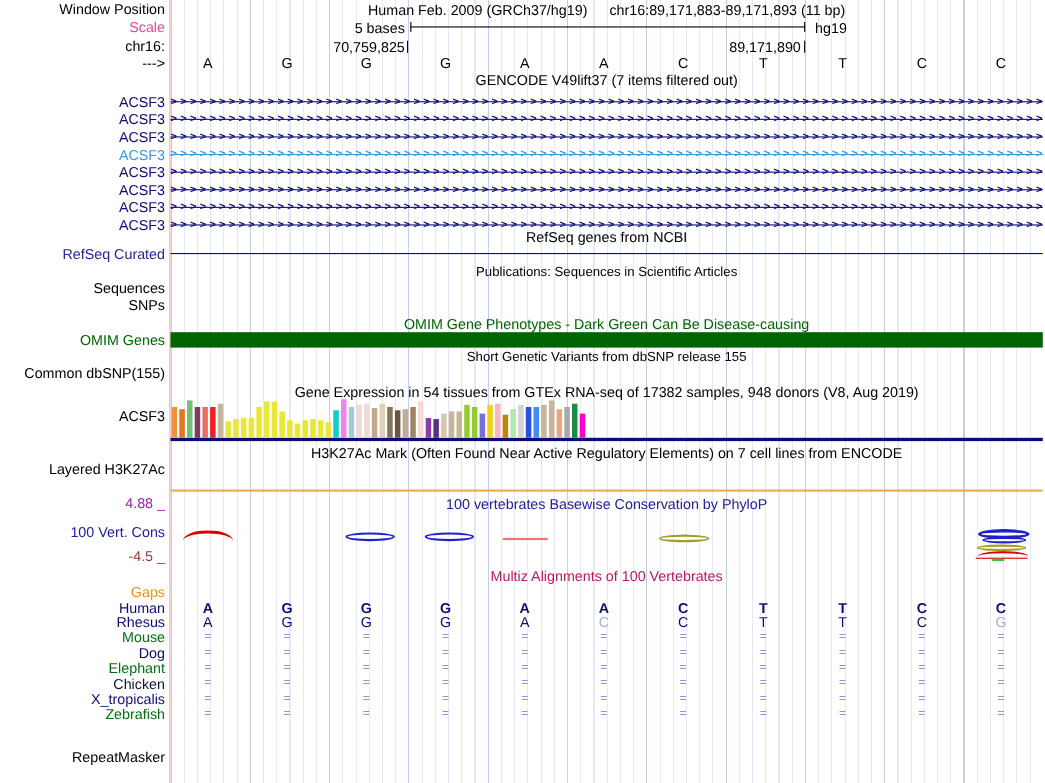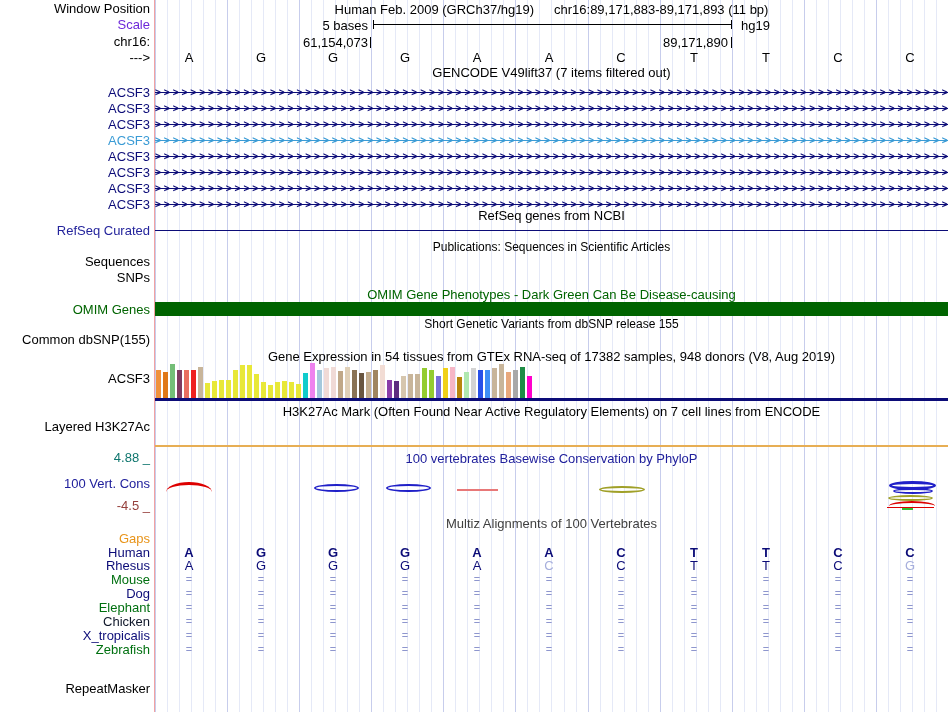--- a/index.html
+++ b/index.html
@@ -46,70 +46,70 @@
   <div class="hdr-title">
     <span>Human Feb. 2009 (GRCh37/hg19)</span><span class="hdr-gap">chr16:89,171,883-89,171,893 (11 bp)</span>
   </div>
 
   <div class="scale-text">5 bases</div>
   <div class="scale-bar"></div>
   <div class="tick" style="left:373px;top:20px;height:9px;"></div>
   <div class="tick" style="left:731px;top:20px;height:9px;"></div>
   <div class="hg19">hg19</div>
 
-  <div class="posL">61,154,073</div>
+  <div class="posL">70,759,825</div>
   <div class="tick" style="left:370px;top:37px;height:11px;"></div>
   <div class="posR">89,171,890</div>
   <div class="tick" style="left:731px;top:37px;height:11px;"></div>
 
   <div class="refseq-line"></div>
   <div class="omim-bar"></div>
   <div class="gtex-baseline"></div>
   <div class="h3k-line"></div>
 <div class="lbl" style="top: 2px; color: rgb(0, 0, 0);">Window Position</div>
-    <div class="lbl" style="top: 18px; color: #6d28d9;">Scale</div>
+    <div class="lbl" style="top: 18px; color: #ec4899;">Scale</div>
     <div class="lbl" style="top: 35px; color: rgb(0, 0, 0);">chr16:</div>
     <div class="lbl" style="top: 51px; color: rgb(0, 0, 0);">---&gt;</div>
     <div class="lbl" style="top: 86px; color: rgb(12, 12, 120);">ACSF3</div>
     <div class="lbl" style="top: 102px; color: rgb(12, 12, 120);">ACSF3</div>
     <div class="lbl" style="top: 118px; color: rgb(12, 12, 120);">ACSF3</div>
     <div class="lbl" style="top: 134px; color: rgb(58, 155, 213);">ACSF3</div>
     <div class="lbl" style="top: 150px; color: rgb(12, 12, 120);">ACSF3</div>
     <div class="lbl" style="top: 166px; color: rgb(12, 12, 120);">ACSF3</div>
     <div class="lbl" style="top: 182px; color: rgb(12, 12, 120);">ACSF3</div>
     <div class="lbl" style="top: 198px; color: rgb(12, 12, 120);">ACSF3</div>
     <div class="lbl" style="top: 224px; color: rgb(36, 36, 156);">RefSeq Curated</div>
     <div class="lbl" style="top: 255px; color: rgb(0, 0, 0);">Sequences</div>
     <div class="lbl" style="top: 271px; color: rgb(0, 0, 0);">SNPs</div>
     <div class="lbl" style="top: 303px; color: rgb(0, 100, 0);">OMIM Genes</div>
     <div class="lbl" style="top: 333px; color: rgb(0, 0, 0);">Common dbSNP(155)</div>
     <div class="lbl" style="top: 372px; color: rgb(0, 0, 0);">ACSF3</div>
     <div class="lbl" style="top: 420px; color: rgb(0, 0, 0);">Layered H3K27Ac</div>
-    <div class="lbl" style="top: 451px; color: #0f766e; text-align: right;">4.88 _</div>
+    <div class="lbl" style="top: 451px; color: #a21caf; text-align: right;">4.88 _</div>
     <div class="lbl" style="top: 477px; color: rgb(32, 32, 156);">100 Vert. Cons</div>
     <div class="lbl" style="top: 499px; color: rgb(150, 64, 60);">-4.5 _</div>
     <div class="lbl" style="top: 532px; color: rgb(232, 148, 26);">Gaps</div>
     <div class="lbl" style="top: 546px; color: rgb(12, 12, 120);">Human</div>
     <div class="lbl" style="top: 559px; color: rgb(12, 12, 120);">Rhesus</div>
     <div class="lbl" style="top: 573px; color: rgb(0, 112, 16);">Mouse</div>
     <div class="lbl" style="top: 587px; color: rgb(12, 12, 120);">Dog</div>
     <div class="lbl" style="top: 601px; color: rgb(0, 112, 16);">Elephant</div>
     <div class="lbl" style="top: 615px; color: #0f172a;">Chicken</div>
     <div class="lbl" style="top: 629px; color: rgb(12, 12, 120);">X_tropicalis</div>
     <div class="lbl" style="top: 643px; color: rgb(0, 112, 16);">Zebrafish</div>
     <div class="lbl" style="top: 682px; color: rgb(0, 0, 0);">RepeatMasker</div>
     <div class="ttl" style="top: 66px; color: rgb(0, 0, 0); font-size: 13px;">GENCODE V49lift37 (7 items filtered out)</div>
     <div class="ttl" style="top: 209px; color: rgb(0, 0, 0); font-size: 13px;">RefSeq genes from NCBI</div>
     <div class="ttl" style="top: 241px; color: rgb(0, 0, 0); font-size: 12px;">Publications: Sequences in Scientific Articles</div>
     <div class="ttl" style="top: 288px; color: rgb(0, 100, 0); font-size: 13px;">OMIM Gene Phenotypes - Dark Green Can Be Disease-causing</div>
     <div class="ttl" style="top: 318px; color: rgb(0, 0, 0); font-size: 12px;">Short Genetic Variants from dbSNP release 155</div>
     <div class="ttl" style="top: 350px; color: rgb(0, 0, 0); font-size: 13px;">Gene Expression in 54 tissues from GTEx RNA-seq of 17382 samples, 948 donors (V8, Aug 2019)</div>
     <div class="ttl" style="top: 405px; color: rgb(0, 0, 0); font-size: 13px;">H3K27Ac Mark (Often Found Near Active Regulatory Elements) on 7 cell lines from ENCODE</div>
     <div class="ttl" style="top: 452px; color: rgb(32, 32, 156); font-size: 13px;">100 vertebrates Basewise Conservation by PhyloP</div>
-    <div class="ttl" style="top: 517px; color: #404040; font-size: 13px;">Multiz Alignments of 100 Vertebrates</div>
+    <div class="ttl" style="top: 517px; color: #be185d; font-size: 13px;">Multiz Alignments of 100 Vertebrates</div>
     <div class="baseletter" style="left: 189px; top: 51px;">A</div>
     <div class="baseletter" style="left: 261px; top: 51px;">G</div>
     <div class="baseletter" style="left: 333px; top: 51px;">G</div>
     <div class="baseletter" style="left: 405px; top: 51px;">G</div>
     <div class="baseletter" style="left: 477px; top: 51px;">A</div>
     <div class="baseletter" style="left: 549px; top: 51px;">A</div>
     <div class="baseletter" style="left: 621px; top: 51px;">C</div>
     <div class="baseletter" style="left: 694px; top: 51px;">T</div>
     <div class="baseletter" style="left: 766px; top: 51px;">T</div>
     <div class="baseletter" style="left: 838px; top: 51px;">C</div>

